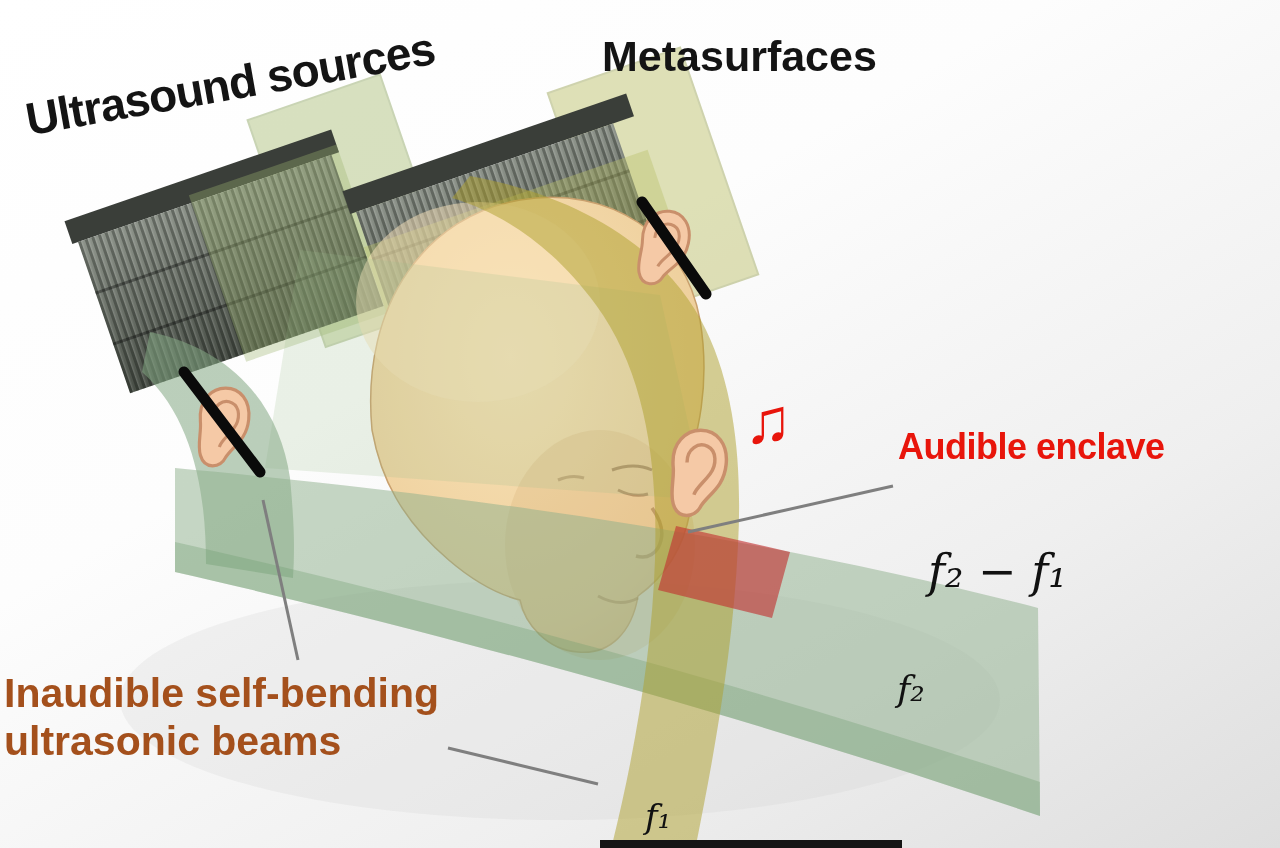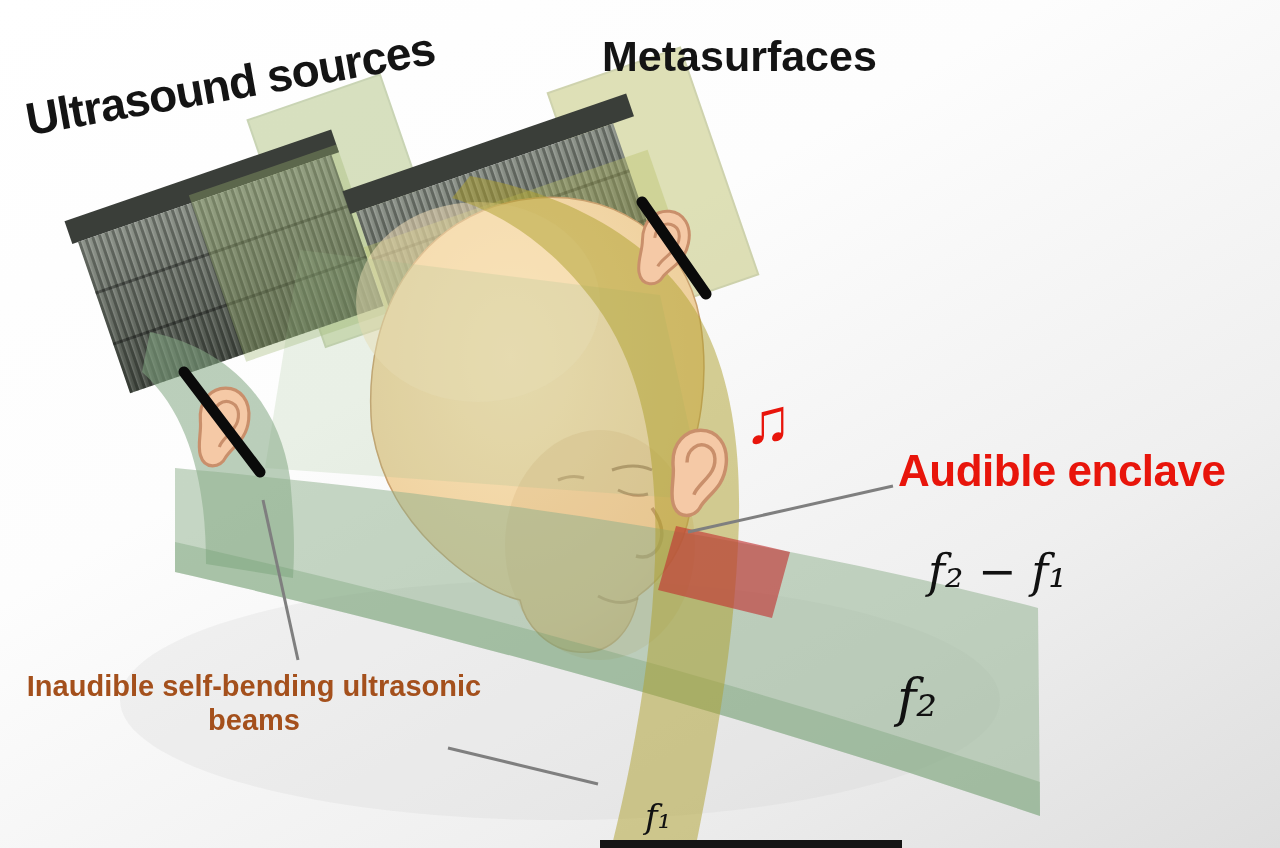--- a/index.html
+++ b/index.html
@@ -6,28 +6,28 @@
   .figure{
     position:relative;width:1280px;height:848px;overflow:hidden;
     background:linear-gradient(150deg,#ffffff 0%,#fdfdfd 38%,#efefef 72%,#dedede 100%);
     font-family:"Liberation Sans",sans-serif;
   }
   .figure svg{position:absolute;left:0;top:0;}
   .label{position:absolute;font-weight:bold;color:#141414;white-space:nowrap;line-height:1.05;}
   .label-ultrasound{left:22px;top:96px;font-size:46px;letter-spacing:-1px;
     transform:rotate(-10deg);transform-origin:left top;}
   .label-meta{left:566px;top:34px;font-size:43px;margin-left:36px;}
-  .label-enclave{left:898px;top:448px;font-size:44px;color:#e8150b;letter-spacing:-0.5px;}
+  .label-enclave{left:898px;top:428px;font-size:36px;color:#e8150b;letter-spacing:-0.5px;}
   .math{position:absolute;font-family:"DejaVu Serif","Liberation Serif",serif;
     font-style:italic;color:#111;white-space:nowrap;margin-top:40px;}
   .label-formula{left:928px;top:504px;font-size:46px;}
-  .label-f2{left:897px;top:628px;font-size:52px;}
+  .label-f2{left:897px;top:628px;font-size:36px;}
   .label-f1{left:645px;top:756px;font-size:34px;text-align:center;}
-  .label-inaudible{left:4px;top:670px;font-size:29px;color:#a4501c;
-    width:500px;white-space:normal;line-height:1.16;text-align:center;}
+  .label-inaudible{left:4px;top:670px;font-size:41px;color:#a4501c;
+    width:500px;white-space:normal;line-height:1.16;}
   .music-note{position:absolute;left:744px;top:384px;font-size:64px;
     color:#e8150b;font-weight:bold;}
 </style>
 </head>
 <body>
 
 <div class="figure">
 
   <svg width="1280" height="848" viewBox="0 0 1280 848">
     <defs>

